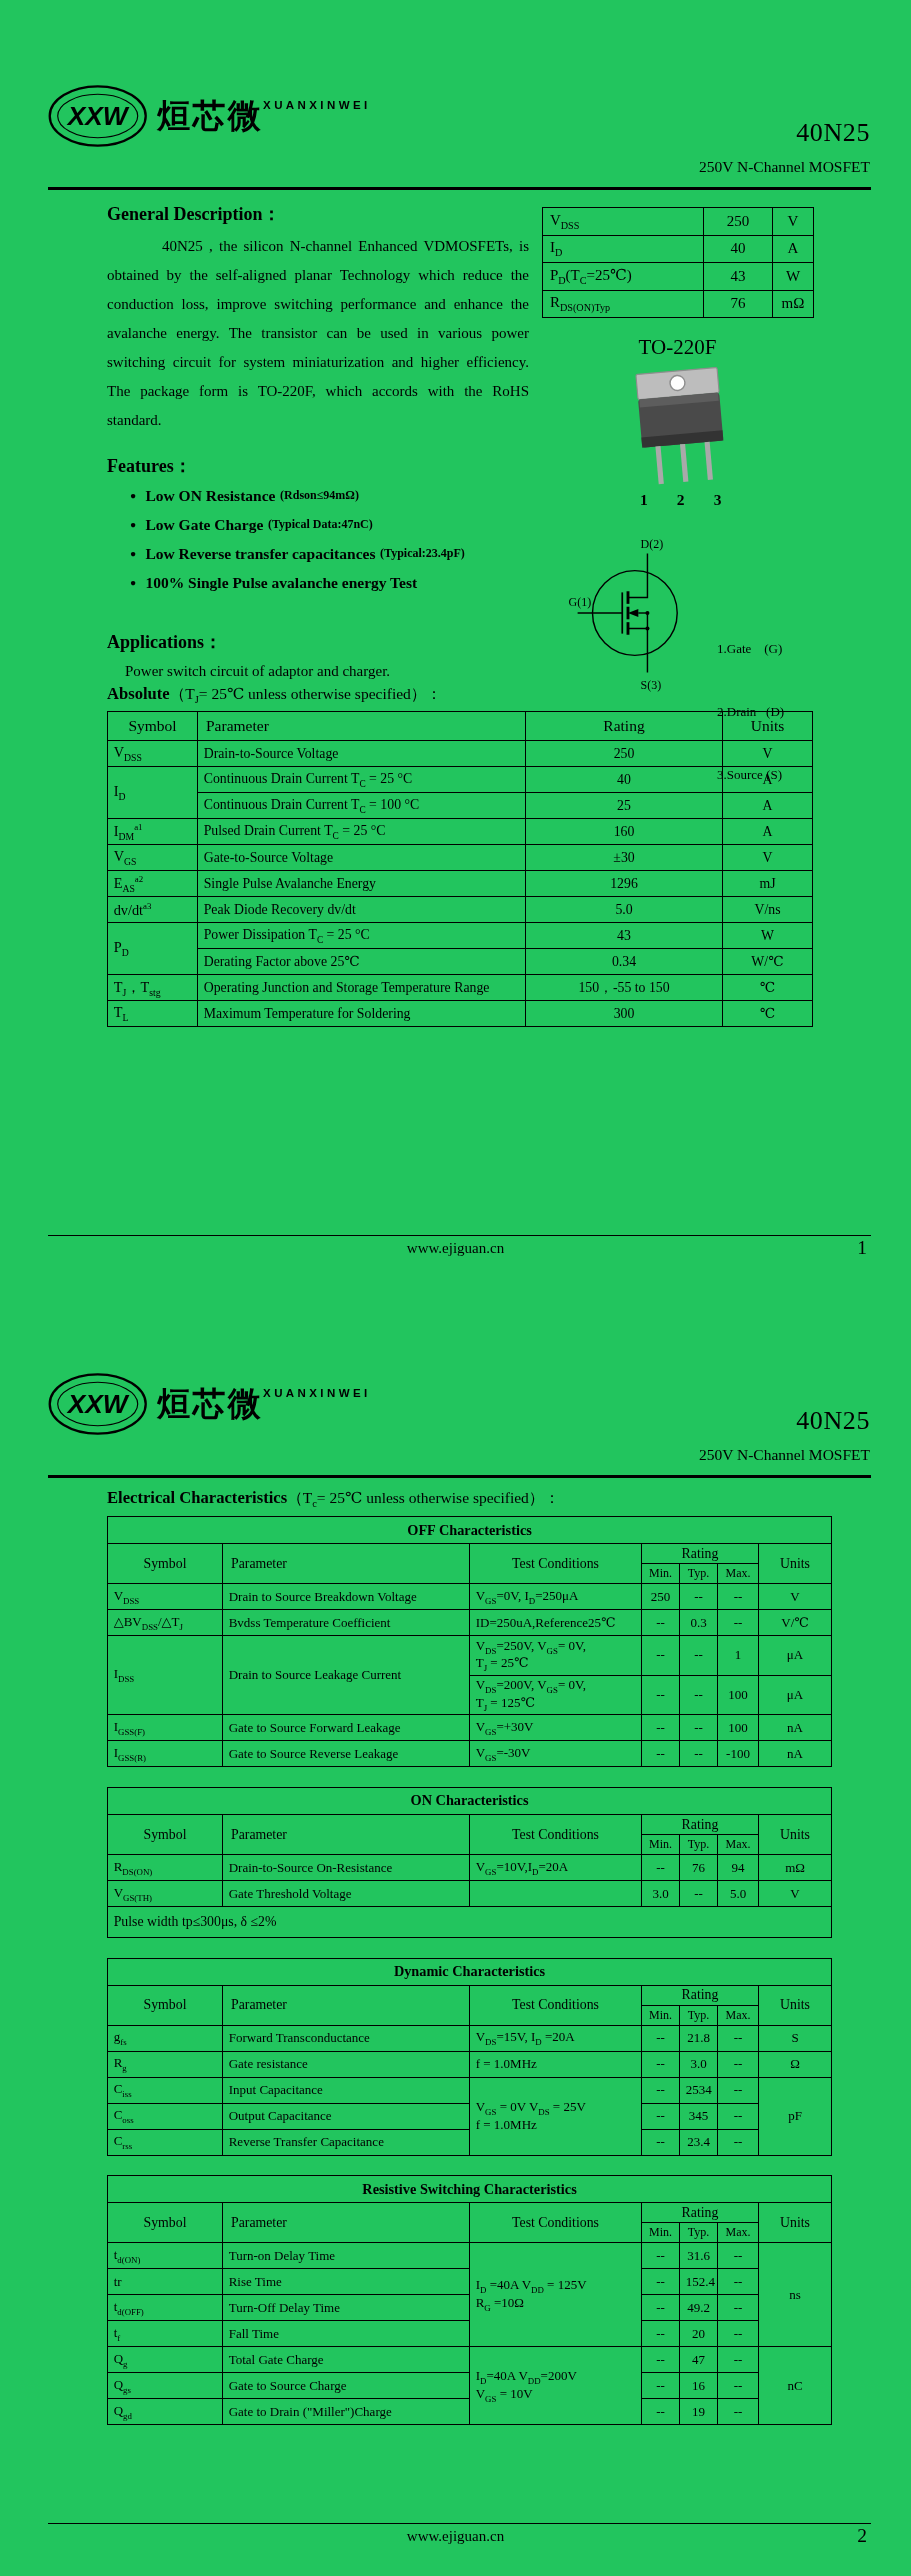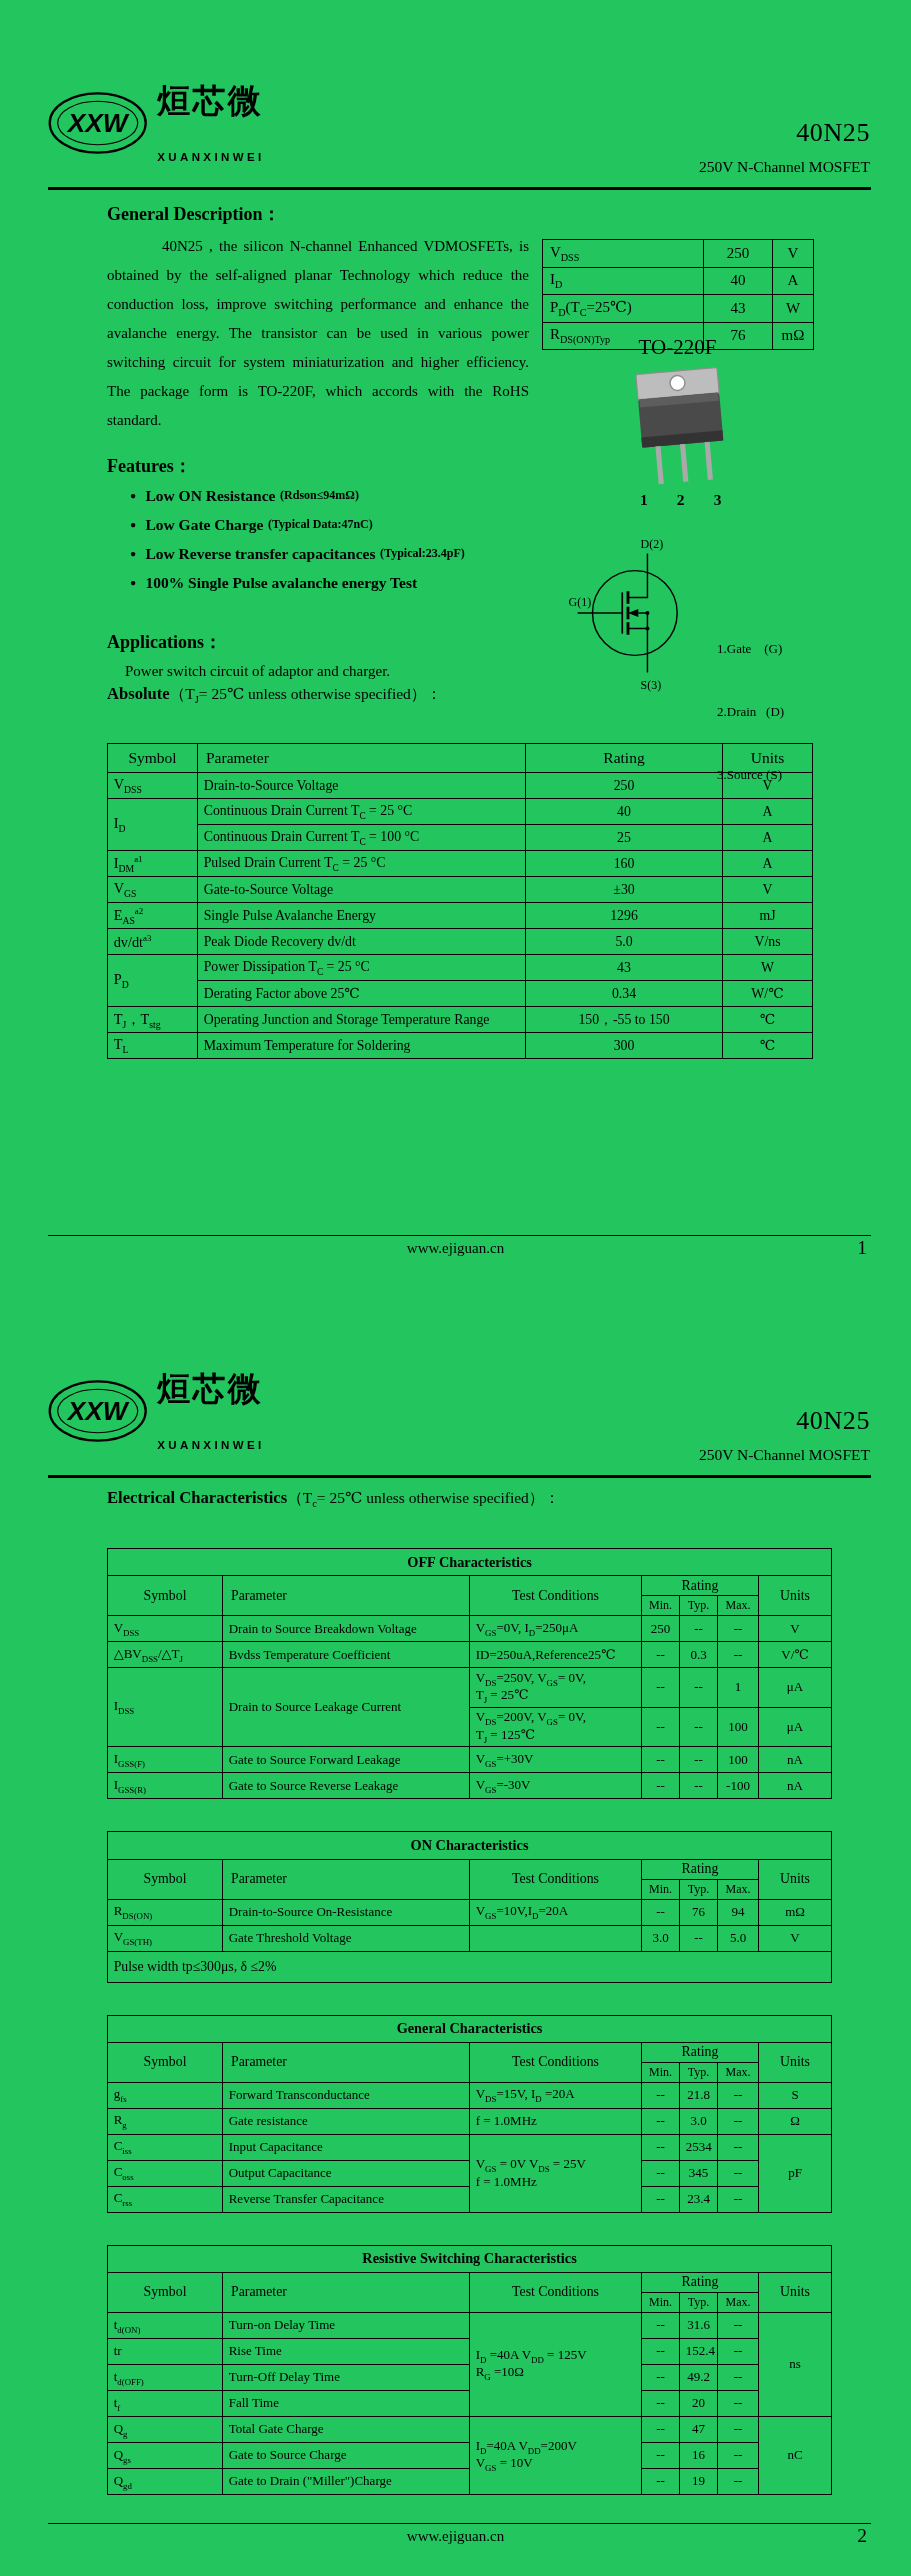--- a/index.html
+++ b/index.html
@@ -4,34 +4,34 @@
 <style>
   *{margin:0;padding:0;box-sizing:border-box;}
   html,body{background:#fff;}
   body{width:911px;font-family:"Liberation Serif","DejaVu Serif",serif;color:#000;}
   .page{position:relative;width:911px;height:1288px;background:#22c55e;overflow:hidden;}
   sub{font-size:.68em;}
   sup{font-size:.62em;}
 
   
   .hdr-logo{position:absolute;left:48px;top:84px;display:flex;align-items:center;gap:9.2px;}
-  .logo-names{display:flex;flex-direction:column;gap:32px;}
+  .logo-names{display:flex;flex-direction:row;}
   .logo-cn{font-size:33px;font-weight:bold;letter-spacing:2.3px;line-height:1.05;font-family:"DejaVu Sans","Liberation Sans",sans-serif;}
   .logo-en{font-size:11.5px;font-weight:bold;letter-spacing:3.4px;font-family:"Liberation Sans",sans-serif;}
   .hdr-part{position:absolute;right:41px;top:118px;font-size:26px;letter-spacing:0.6px;}
   .hdr-sub{position:absolute;right:41px;top:158px;font-size:15.5px;}
   .hdr-rule{position:absolute;left:48px;right:40px;top:187px;height:3.4px;background:#000;}
 
   
   .ftr-rule{position:absolute;left:48px;right:40px;top:1235px;height:1.1px;background:#000;}
   .ftr-site{position:absolute;left:0;right:0;top:1240px;text-align:center;font-size:15px;}
   .ftr-page{position:absolute;right:44px;top:1237px;font-size:19.5px;}
 
   
-  table{border-collapse:collapse;table-layout:fixed;margin-top:32px;}
+  table{border-collapse:collapse;table-layout:fixed;}
   th,td{border:1.1px solid #000;}
 
   
   .gd-h{position:absolute;left:107px;top:202px;font-size:18px;font-weight:bold;}
   .gd-body{position:absolute;left:107px;top:232px;width:422px;font-size:15px;line-height:29px;text-align:justify;text-indent:55px;}
   .sum-tbl{position:absolute;left:542px;top:207px;}
   .sum-tbl td{height:27.5px;font-size:15px;}
   .s-sym{padding-left:6.9px;}
   .s-val,.s-unit{text-align:center;}
   .pkg-label{position:absolute;left:597px;top:335px;width:161px;text-align:center;font-size:21px;}
@@ -438,21 +438,21 @@
           <col style="width:115px">
           <col style="width:247px">
           <col style="width:172px">
           <col style="width:38px">
           <col style="width:38px">
           <col style="width:41px">
           <col style="width:73px">
         </colgroup>
       <tbody>
         <tr class="t-title">
-            <td colspan="7">General Characteristics</td>
+            <td colspan="7">Dynamic Characteristics</td>
           </tr>
         <tr>
           <th rowspan="2">Symbol</th>
           <th class="h-par" rowspan="2">Parameter</th>
           <th rowspan="2">Test Conditions</th>
           <th colspan="3">Rating</th>
           <th rowspan="2">Units</th>
         </tr>
         <tr>
           <th class="h-sub">Min.</th>

